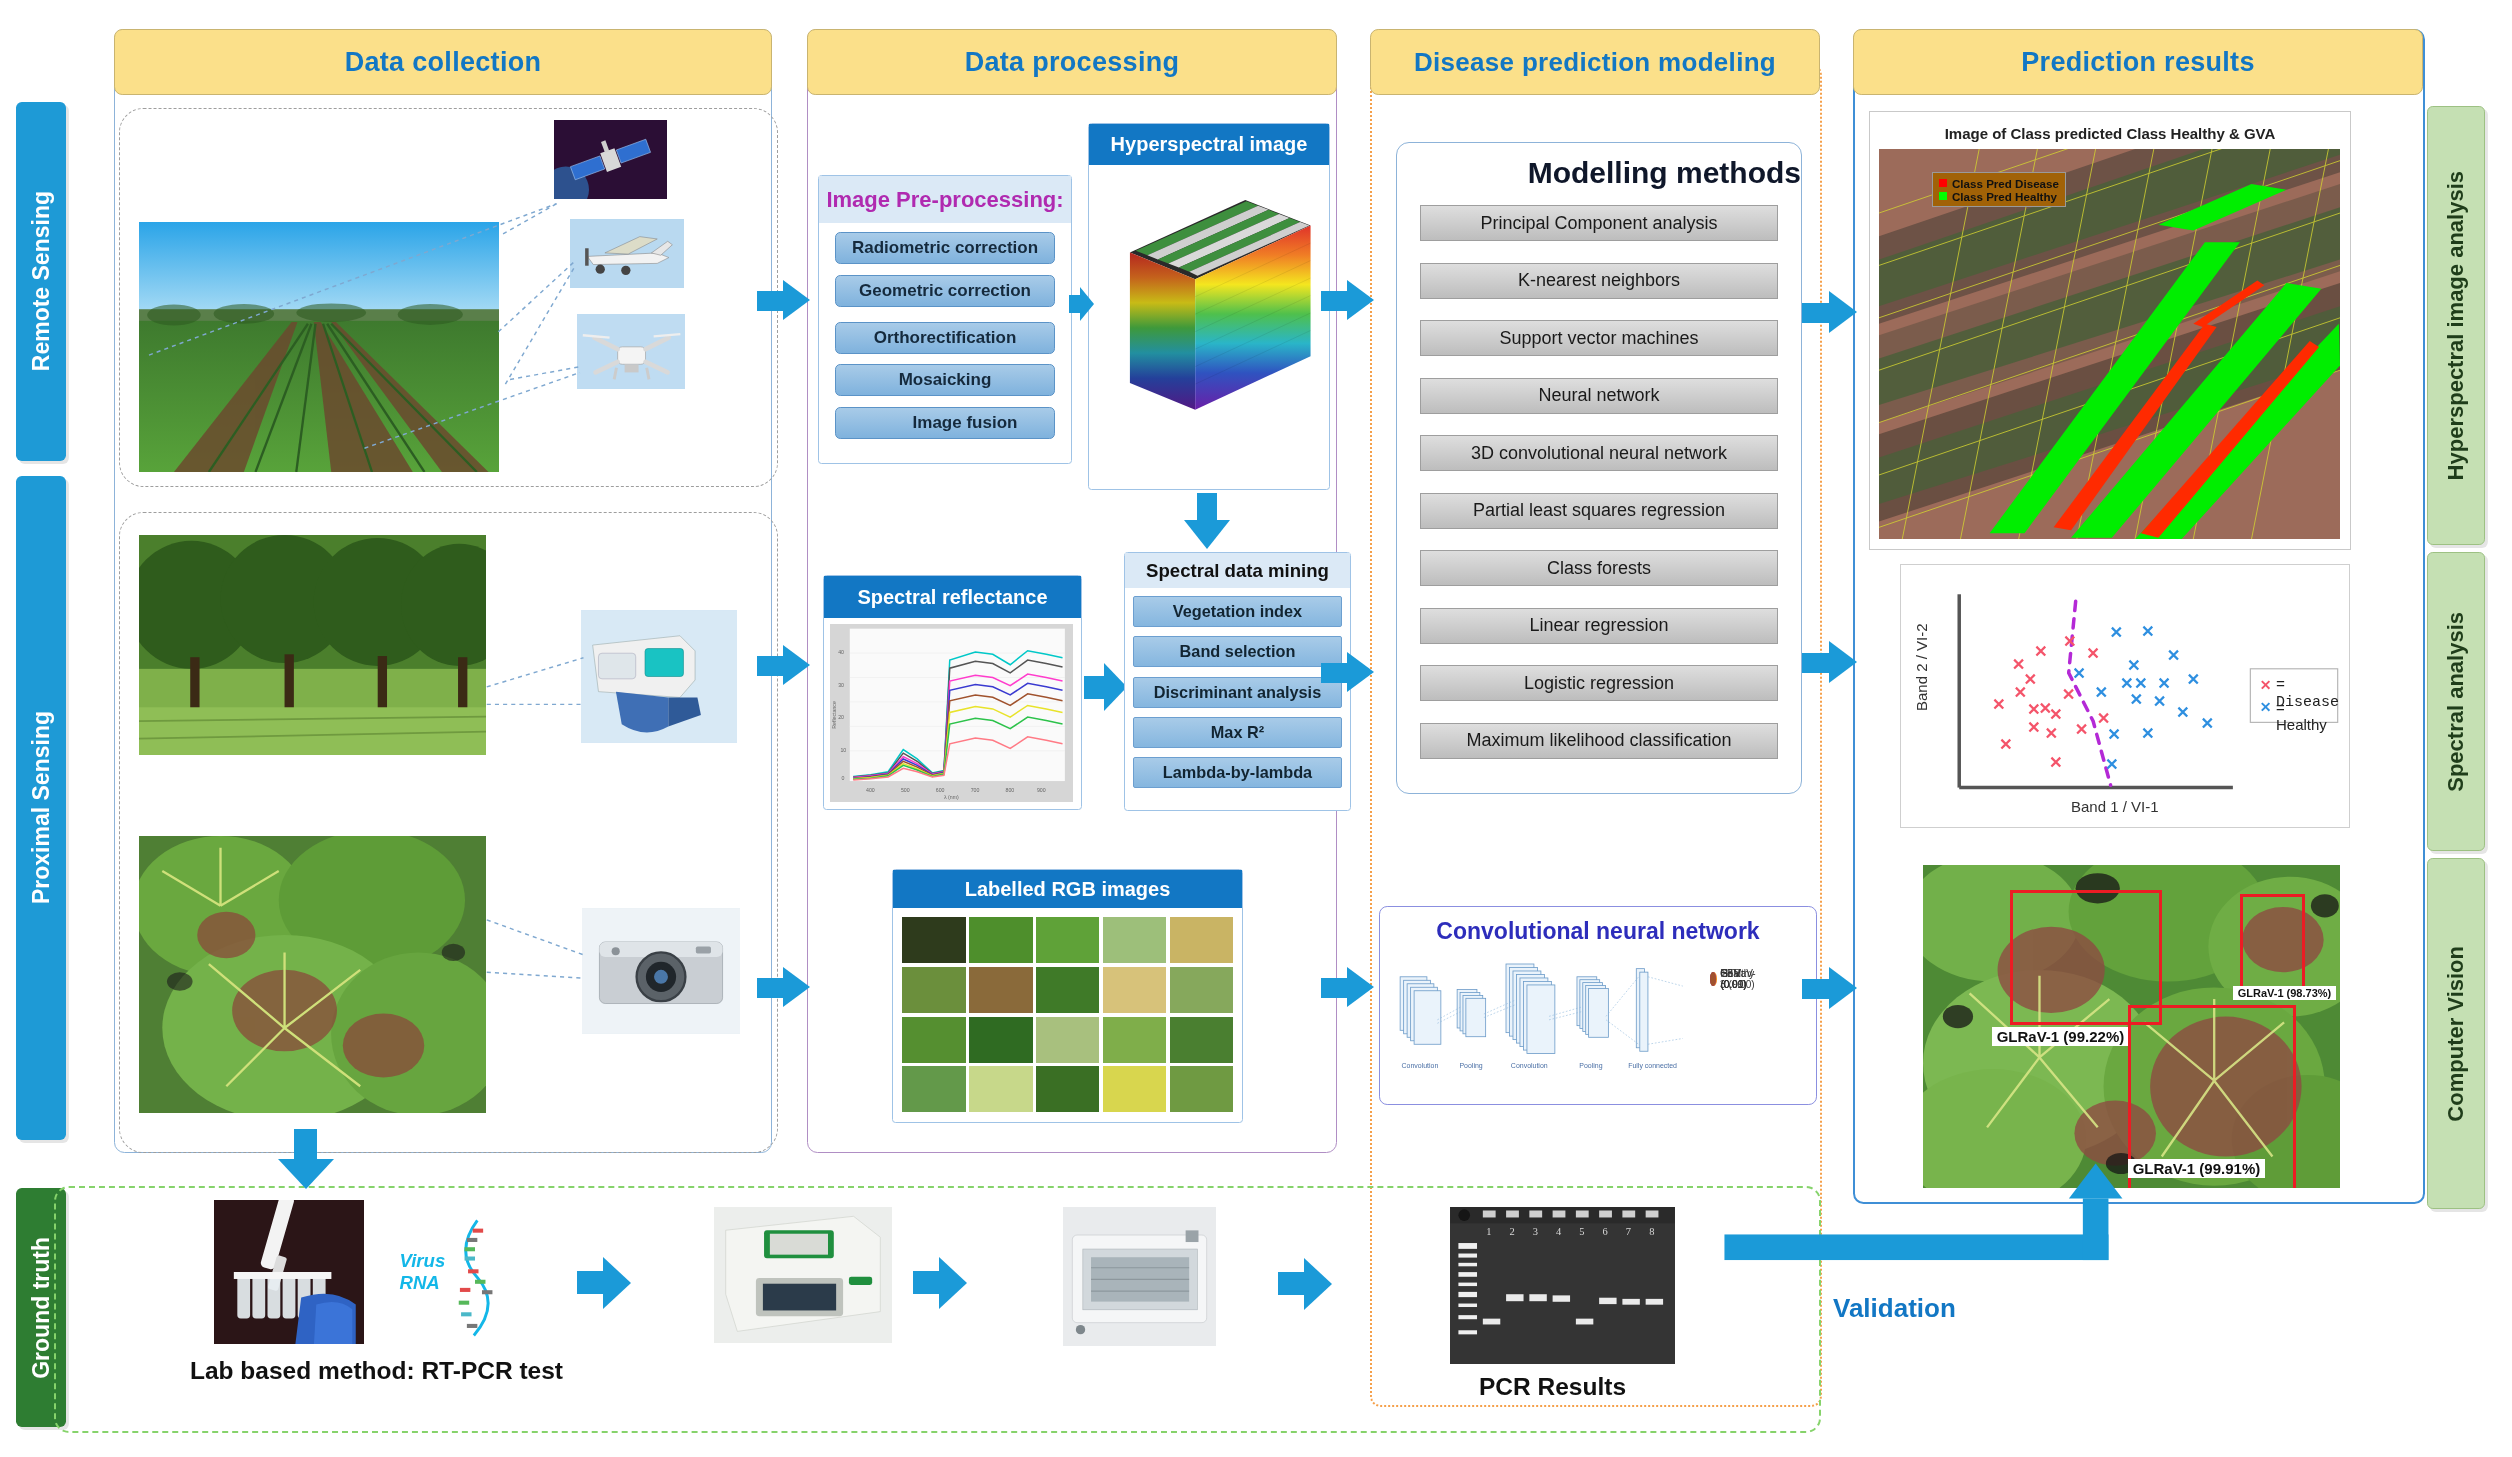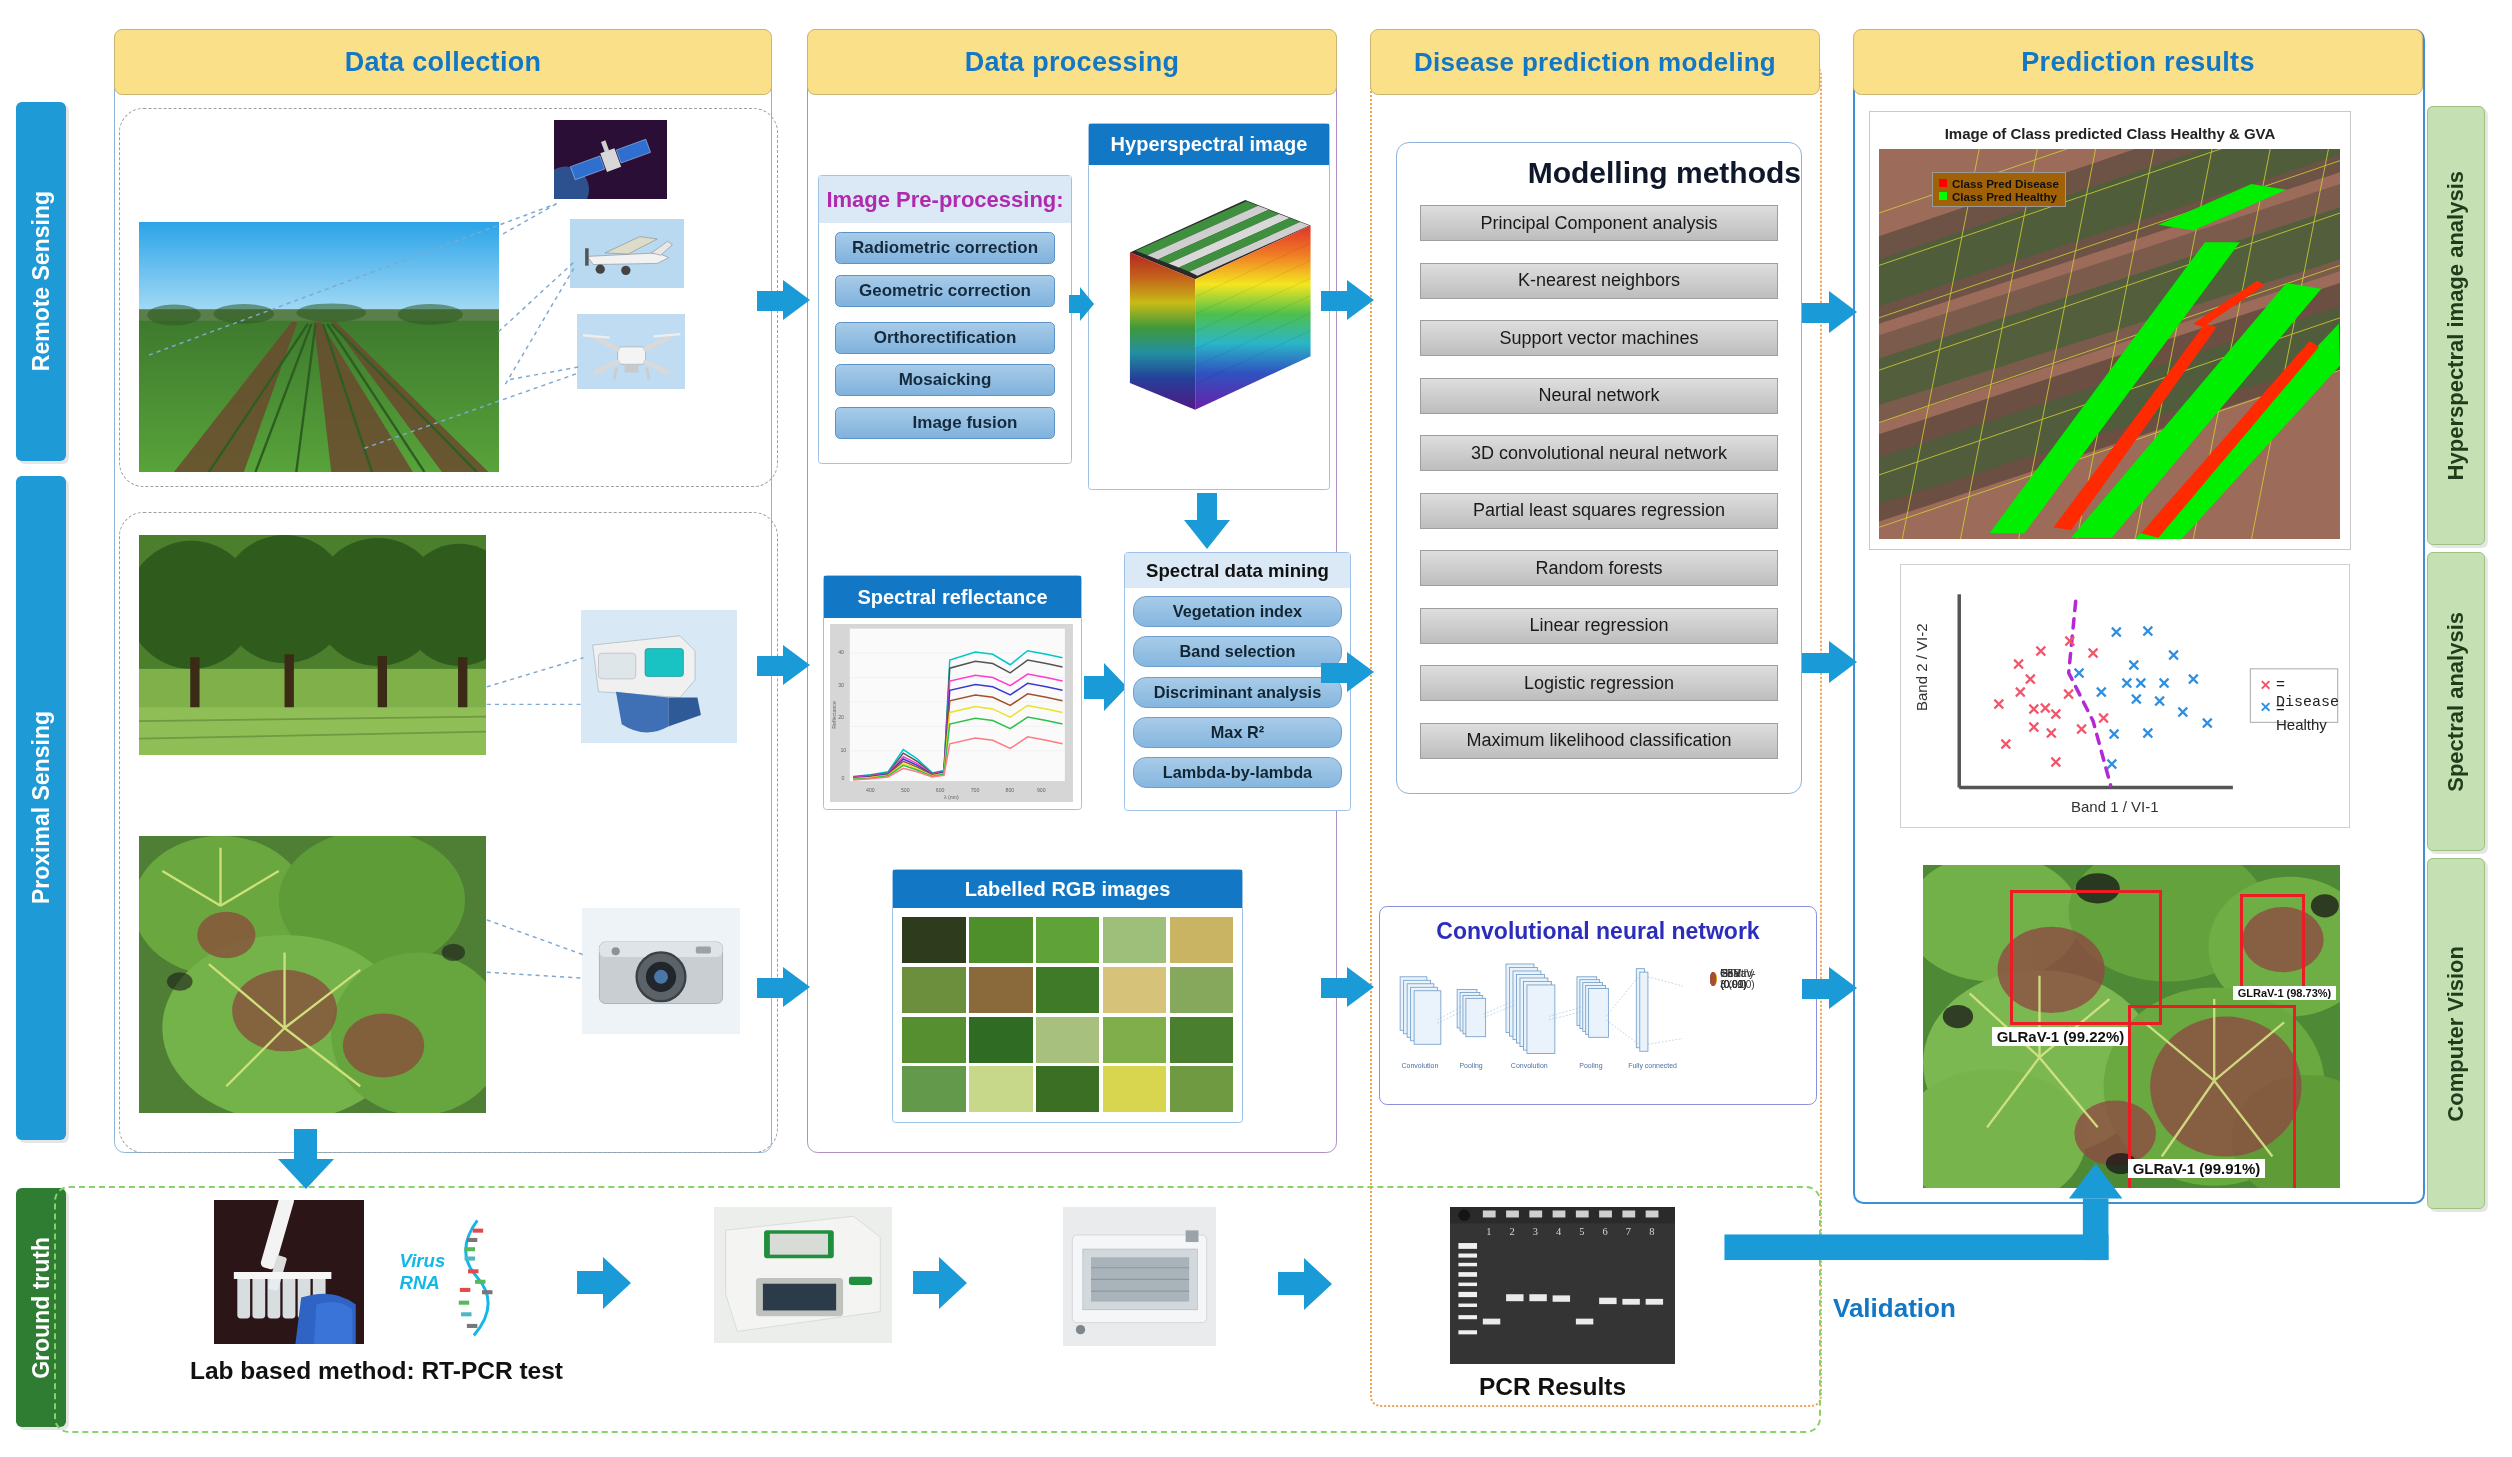--- a/index.html
+++ b/index.html
@@ -35,21 +35,21 @@
   .panel{position:absolute;background:#fff;border:1.2px solid #9fc3e6;border-radius:3.5px;}
   .panel-hd{background:#1277c4;color:#fff;font-weight:bold;display:flex;align-items:center;
             justify-content:center;font-size:20px;}
   .panel-hd.lt{background:#dbe9f6;color:#111;}
   .panel-body{position:relative;}
 
   
   .pill{background:linear-gradient(#a8cbe8,#7fb2dd);border:0.6px solid #5b93c7;border-radius:5.2px;
         color:#152a3d;font-weight:bold;display:flex;align-items:center;justify-content:center;
         font-size:17px;text-align:center;}
-  .pillsq{background:linear-gradient(#a8cbe8,#85b6df);border:0.6px solid #6c9fd0;border-radius:13px;
+  .pillsq{background:linear-gradient(#a8cbe8,#85b6df);border:0.6px solid #6c9fd0;border-radius:2px;
         color:#122532;font-weight:bold;display:flex;align-items:center;justify-content:center;
         font-size:16.3px;text-align:center;}
   .greybar{background:linear-gradient(#dedede,#bdbdbd);border:0.6px solid #9e9e9e;
         color:#1a1a1a;display:flex;align-items:center;justify-content:center;
         font-size:18px;text-align:center;}
 
   
   .arrow-r{position:absolute;}
   .arrow-r .shaft{position:absolute;background:#1b9ad8;}
   .arrow-r .head{position:absolute;width:0;height:0;border-top:solid transparent;
@@ -507,21 +507,21 @@
 
   <div class="modelbox" style="left:1396px;top:142px;width:404px;height:650px;">
     <div class="modeltitle" style="top:13px;">Modelling methods</div>
     <div style="position:absolute;left:23px;top:62px;width:358px;">
       <div class="greybar" style="height:34px;margin-bottom:21.5px;">Principal Component  analysis</div>
       <div class="greybar" style="height:34px;margin-bottom:21.5px;">K-nearest neighbors</div>
       <div class="greybar" style="height:34px;margin-bottom:21.5px;">Support vector machines</div>
       <div class="greybar" style="height:34px;margin-bottom:21.5px;">Neural network</div>
       <div class="greybar" style="height:34px;margin-bottom:21.5px;">3D convolutional neural network</div>
       <div class="greybar" style="height:34px;margin-bottom:21.5px;">Partial least squares regression</div>
-      <div class="greybar" style="height:34px;margin-bottom:21.5px;">Random forests</div>
+      <div class="greybar" style="height:34px;margin-bottom:21.5px;">Class forests</div>
       <div class="greybar" style="height:34px;margin-bottom:21.5px;">Linear regression</div>
       <div class="greybar" style="height:34px;margin-bottom:21.5px;">Logistic regression</div>
       <div class="greybar" style="height:34px;">Maximum likelihood classification</div>
     </div>
   </div>
 
   <div class="cnnbox" style="left:1379px;top:906px;width:436px;height:197px;">
     <div class="cnntitle" style="top:10.5px;">Convolutional neural network</div>
     <svg style="position:absolute;left:11.6px;top:44px;" width="349" height="140" viewBox="0 0 600 240">
       <g stroke="#6d9cc9" fill="#eaf3fb" stroke-width="1.4">

